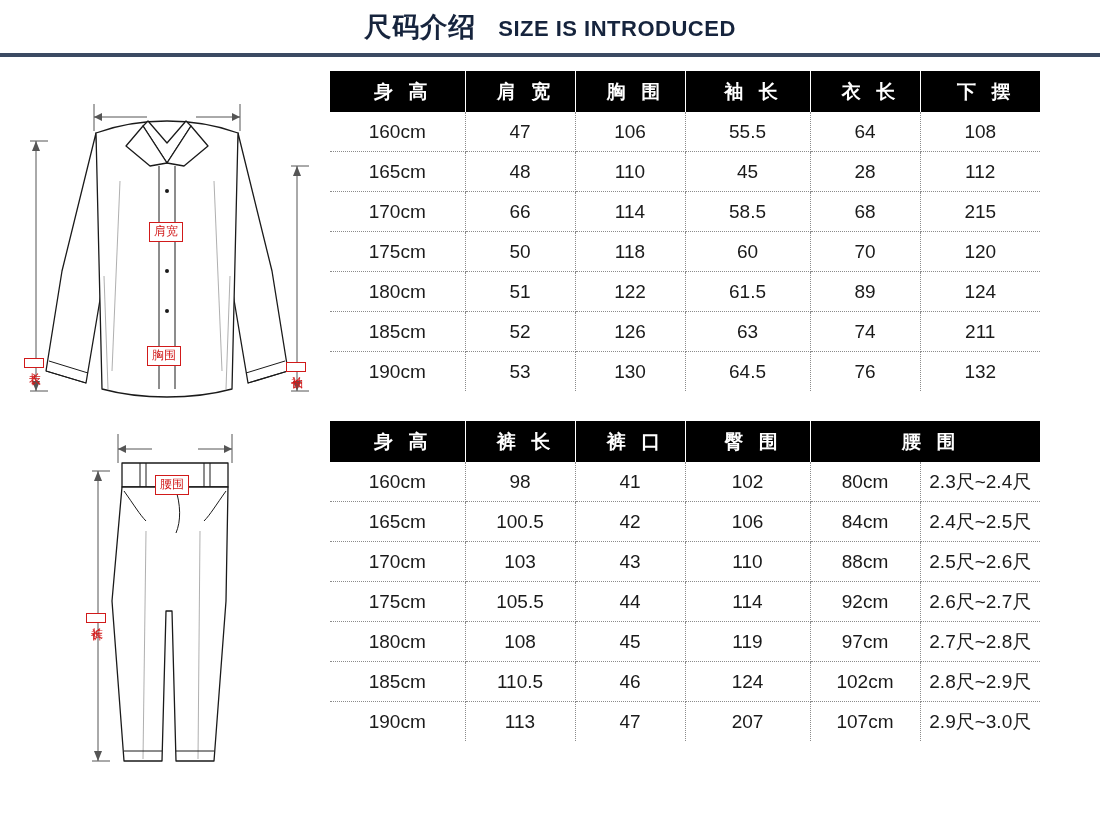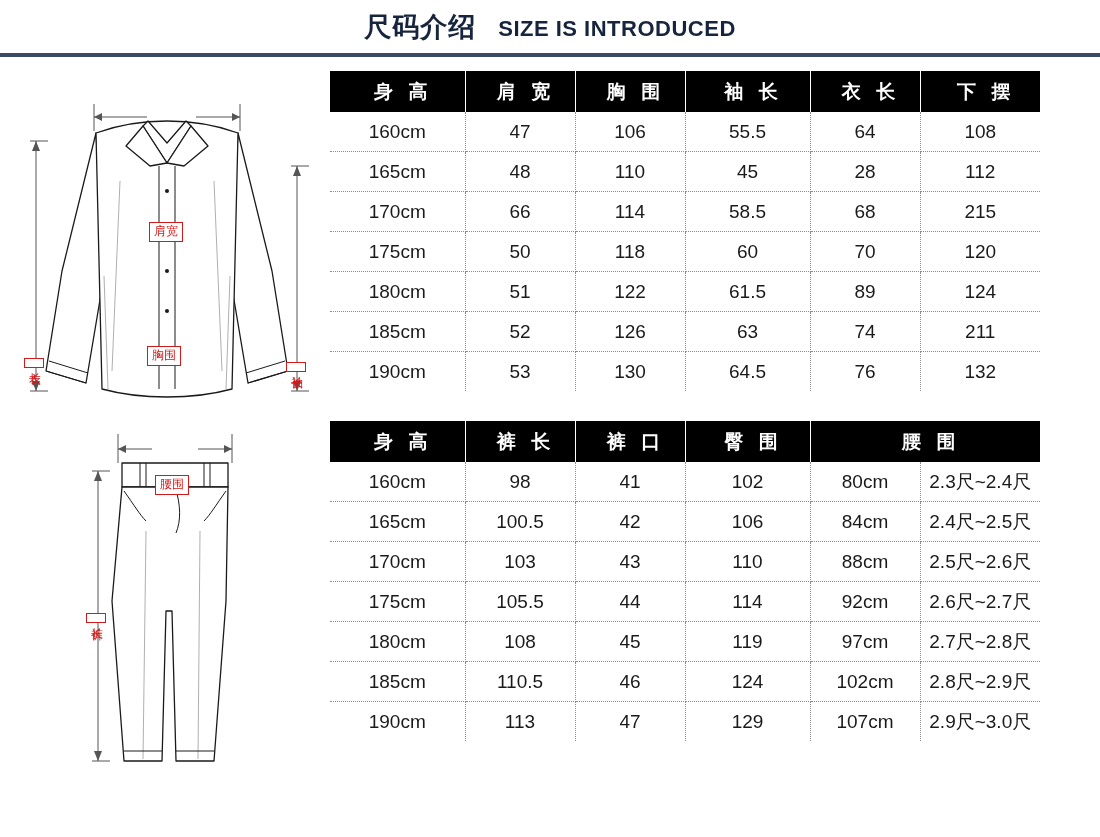--- a/index.html
+++ b/index.html
@@ -422,20 +422,20 @@
           <td>110.5</td>
           <td>46</td>
           <td>124</td>
           <td>102cm</td>
           <td>2.8尺~2.9尺</td>
         </tr>
         <tr>
           <td>190cm</td>
           <td>113</td>
           <td>47</td>
-          <td>129</td>
+          <td>207</td>
           <td>107cm</td>
           <td>2.9尺~3.0尺</td>
         </tr>
       </tbody>
     </table>
   </div>
 </div>
 
 </body></html>

